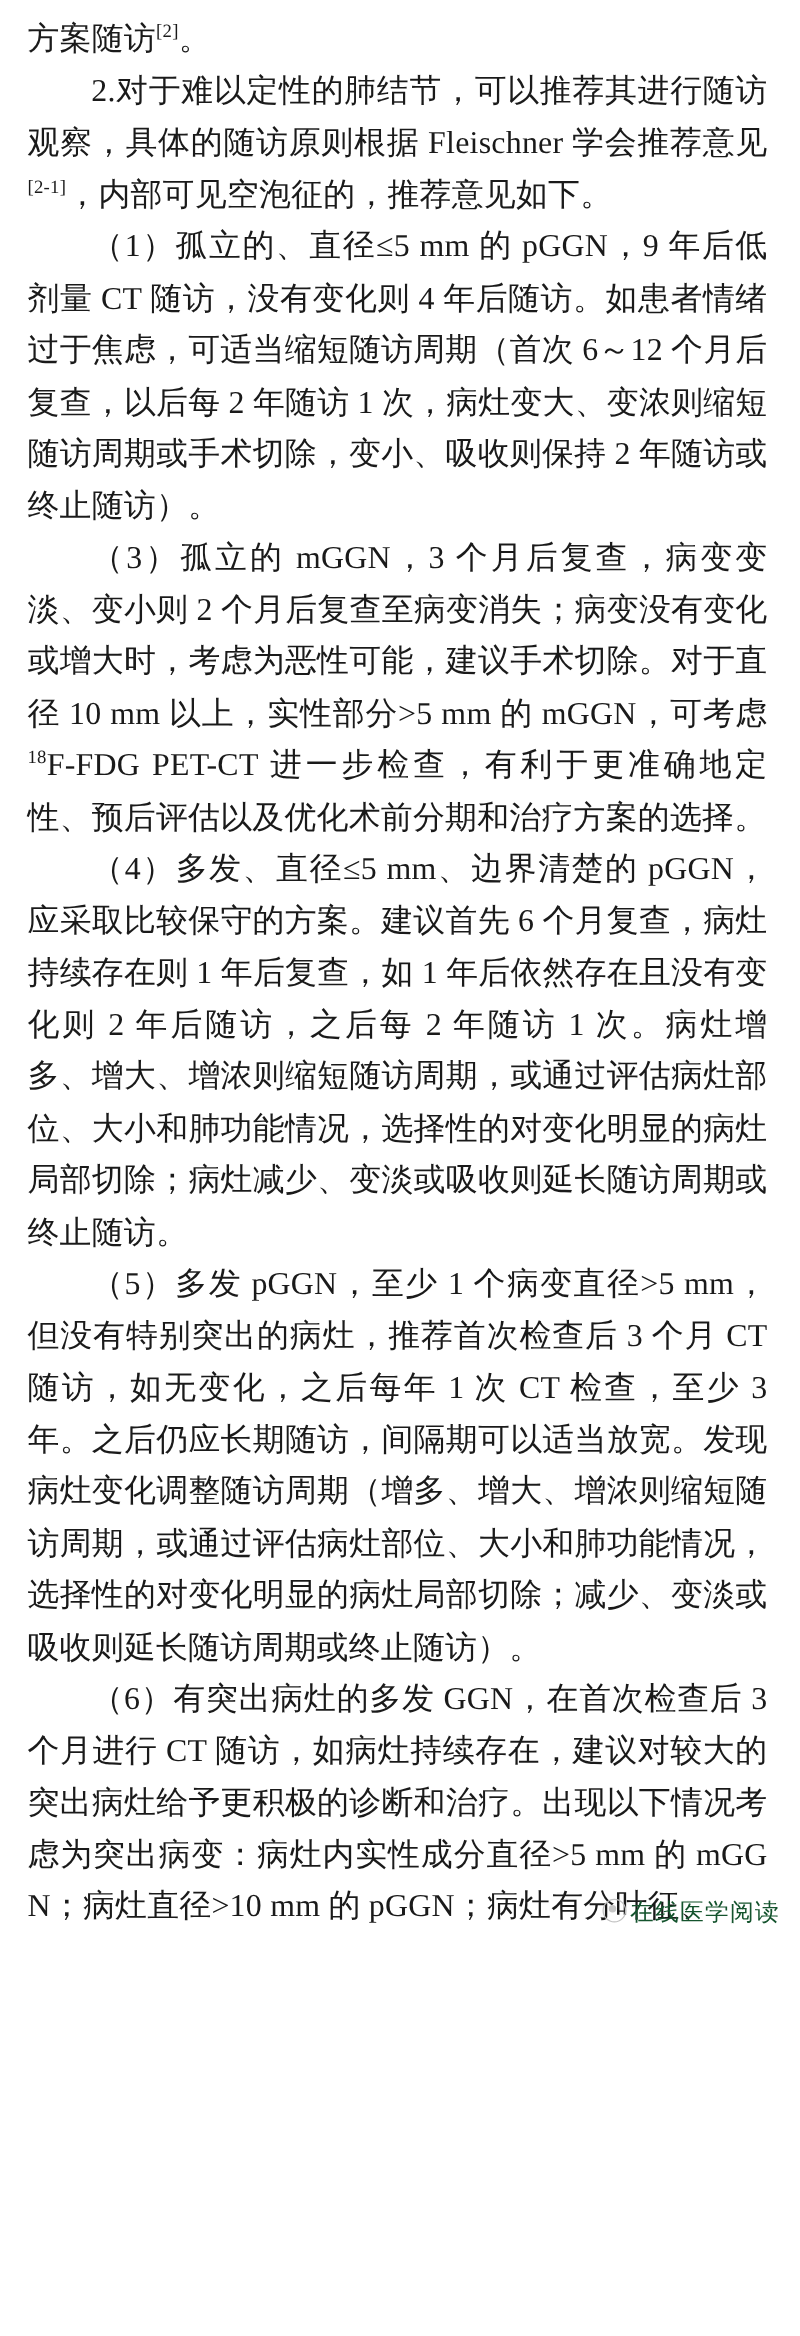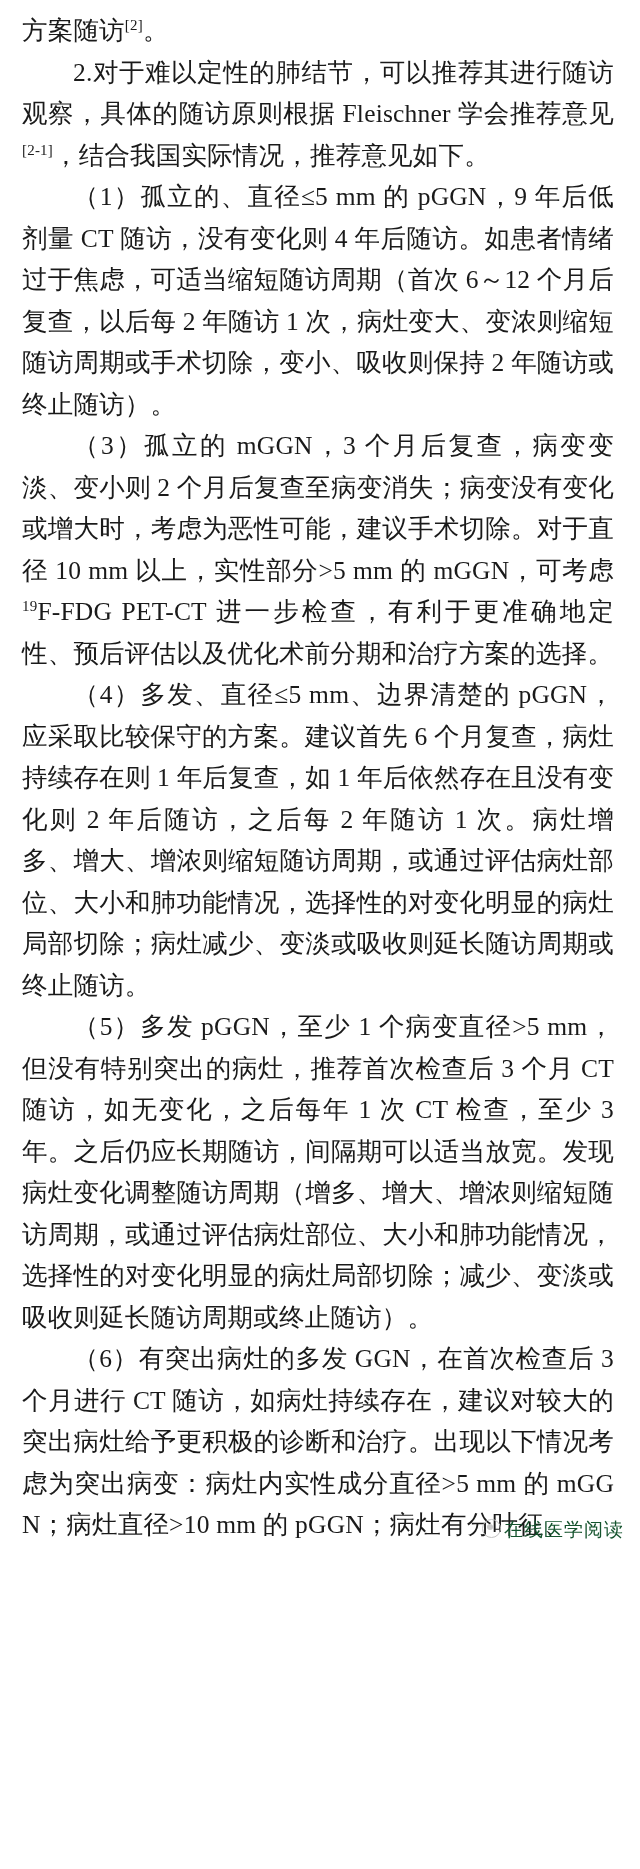--- a/index.html
+++ b/index.html
@@ -70,26 +70,26 @@
     border-radius: 50%;
   }
 </style>
 </head>
 <body>
 
 <div class="page">
 
   <p class="para"><span>方案随访</span><span class="sup">[2]</span><span>。</span></p>
 
-  <p class="para indent"><span>2.对于难以定性的肺结节，可以推荐其进行随访观察，具体的随访原则根据 Fleischner 学会推荐意见</span><span class="sup">[2-1]</span><span>，结合我国实际情况，推荐意见如下。</span></p>
+  <p class="para indent"><span>2.对于难以定性的肺结节，可以推荐其进行随访观察，具体的随访原则根据 Fleischner 学会推荐意见</span><span class="sup">[2-1]</span><span>，内部可见空泡征的，推荐意见如下。</span></p>
 
   <p class="para indent">（1）孤立的、直径≤5 mm 的 pGGN，9 年后低剂量 CT 随访，没有变化则 4 年后随访。如患者情绪过于焦虑，可适当缩短随访周期（首次 6～12 个月后复查，以后每 2 年随访 1 次，病灶变大、变浓则缩短随访周期或手术切除，变小、吸收则保持 2 年随访或终止随访）。</p>
 
 
-  <p class="para indent"><span>（3）孤立的 mGGN，3 个月后复查，病变变淡、变小则 2 个月后复查至病变消失；病变没有变化或增大时，考虑为恶性可能，建议手术切除。对于直径 10 mm 以上，实性部分&gt;5 mm 的 mGGN，可考虑 </span><span class="sup">19</span><span>F-FDG PET-CT 进一步检查，有利于更准确地定性、预后评估以及优化术前分期和治疗方案的选择。</span></p>
+  <p class="para indent"><span>（3）孤立的 mGGN，3 个月后复查，病变变淡、变小则 2 个月后复查至病变消失；病变没有变化或增大时，考虑为恶性可能，建议手术切除。对于直径 10 mm 以上，实性部分&gt;5 mm 的 mGGN，可考虑 </span><span class="sup">18</span><span>F-FDG PET-CT 进一步检查，有利于更准确地定性、预后评估以及优化术前分期和治疗方案的选择。</span></p>
 
   <p class="para indent">（4）多发、直径≤5 mm、边界清楚的 pGGN，应采取比较保守的方案。建议首先 6 个月复查，病灶持续存在则 1 年后复查，如 1 年后依然存在且没有变化则 2 年后随访，之后每 2 年随访 1 次。病灶增多、增大、增浓则缩短随访周期，或通过评估病灶部位、大小和肺功能情况，选择性的对变化明显的病灶局部切除；病灶减少、变淡或吸收则延长随访周期或终止随访。</p>
 
   <p class="para indent">（5）多发 pGGN，至少 1 个病变直径&gt;5 mm，但没有特别突出的病灶，推荐首次检查后 3 个月 CT 随访，如无变化，之后每年 1 次 CT 检查，至少 3 年。之后仍应长期随访，间隔期可以适当放宽。发现病灶变化调整随访周期（增多、增大、增浓则缩短随访周期，或通过评估病灶部位、大小和肺功能情况，选择性的对变化明显的病灶局部切除；减少、变淡或吸收则延长随访周期或终止随访）。</p>
 
   <p class="para indent">（6）有突出病灶的多发 GGN，在首次检查后 3 个月进行 CT 随访，如病灶持续存在，建议对较大的突出病灶给予更积极的诊断和治疗。出现以下情况考虑为突出病变：病灶内实性成分直径&gt;5 mm 的 mGGN；病灶直径&gt;10 mm 的 pGGN；病灶有分叶征、</p>
 
   <div class="watermark"><span class="wm-logo"></span><span>在线医学阅读</span></div>
 
 </div>

